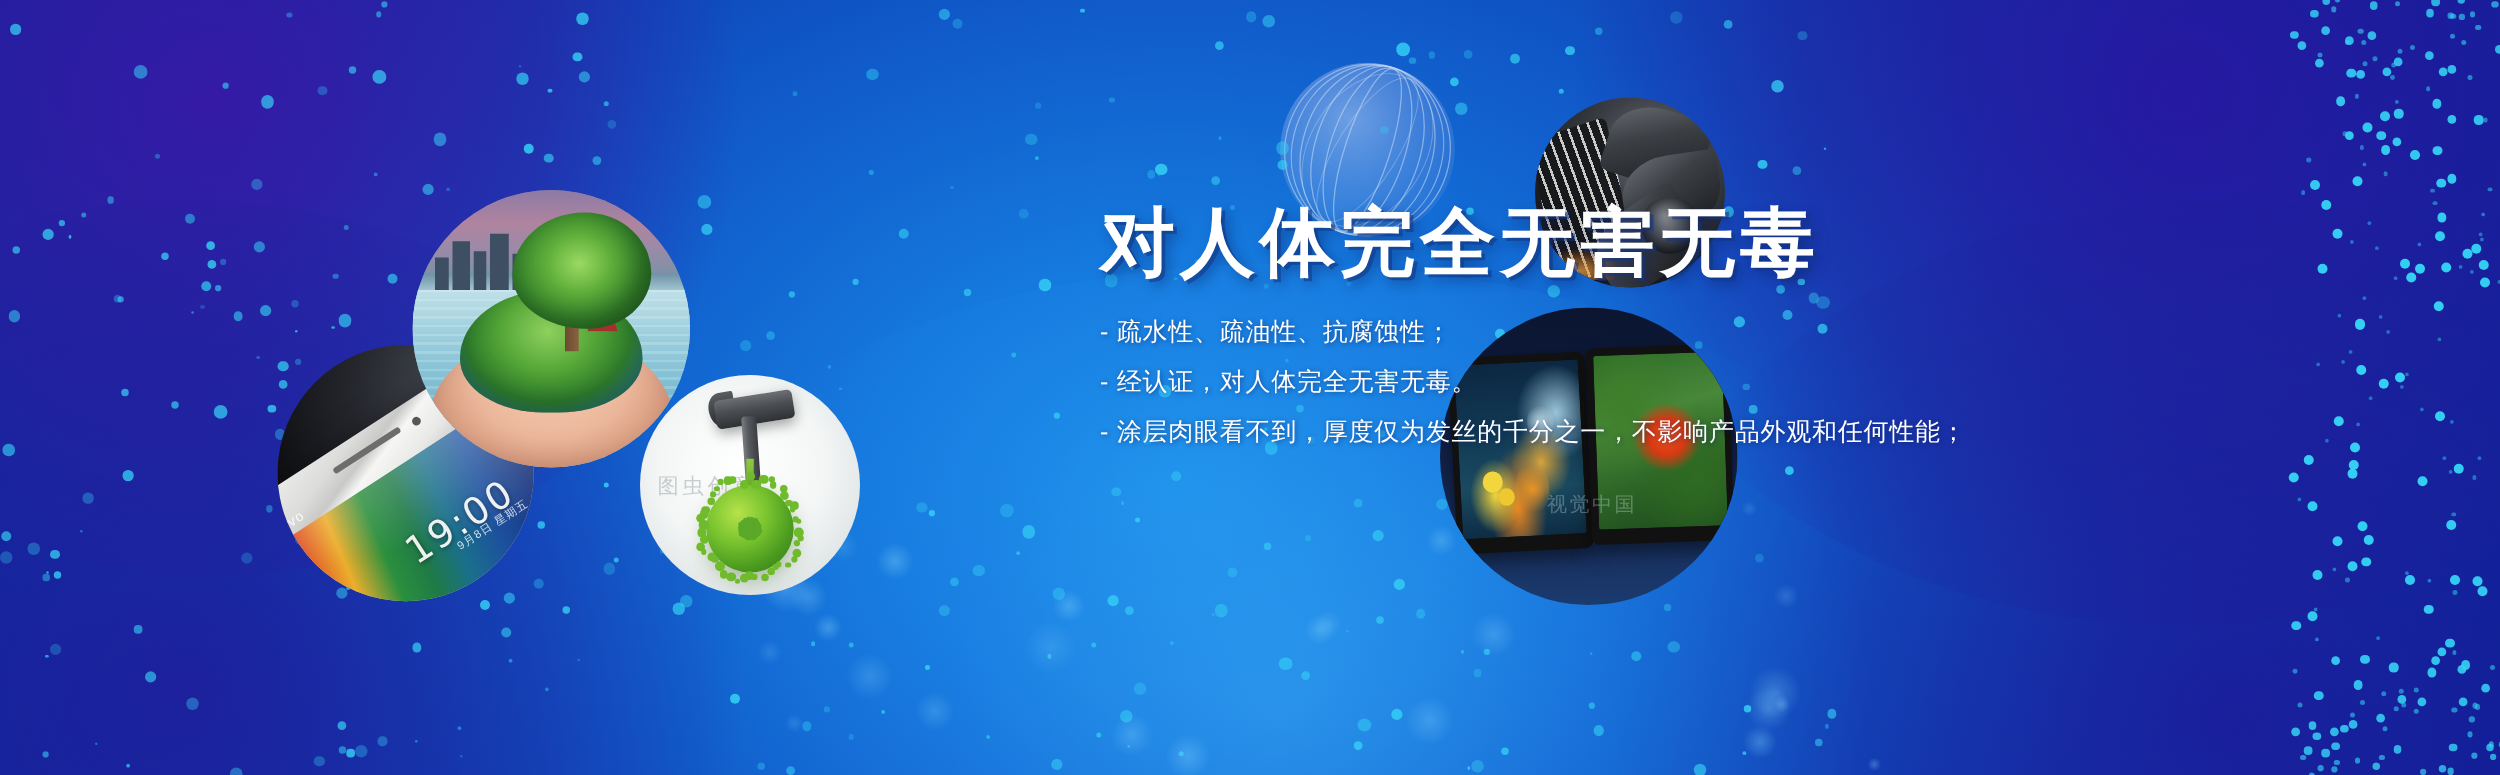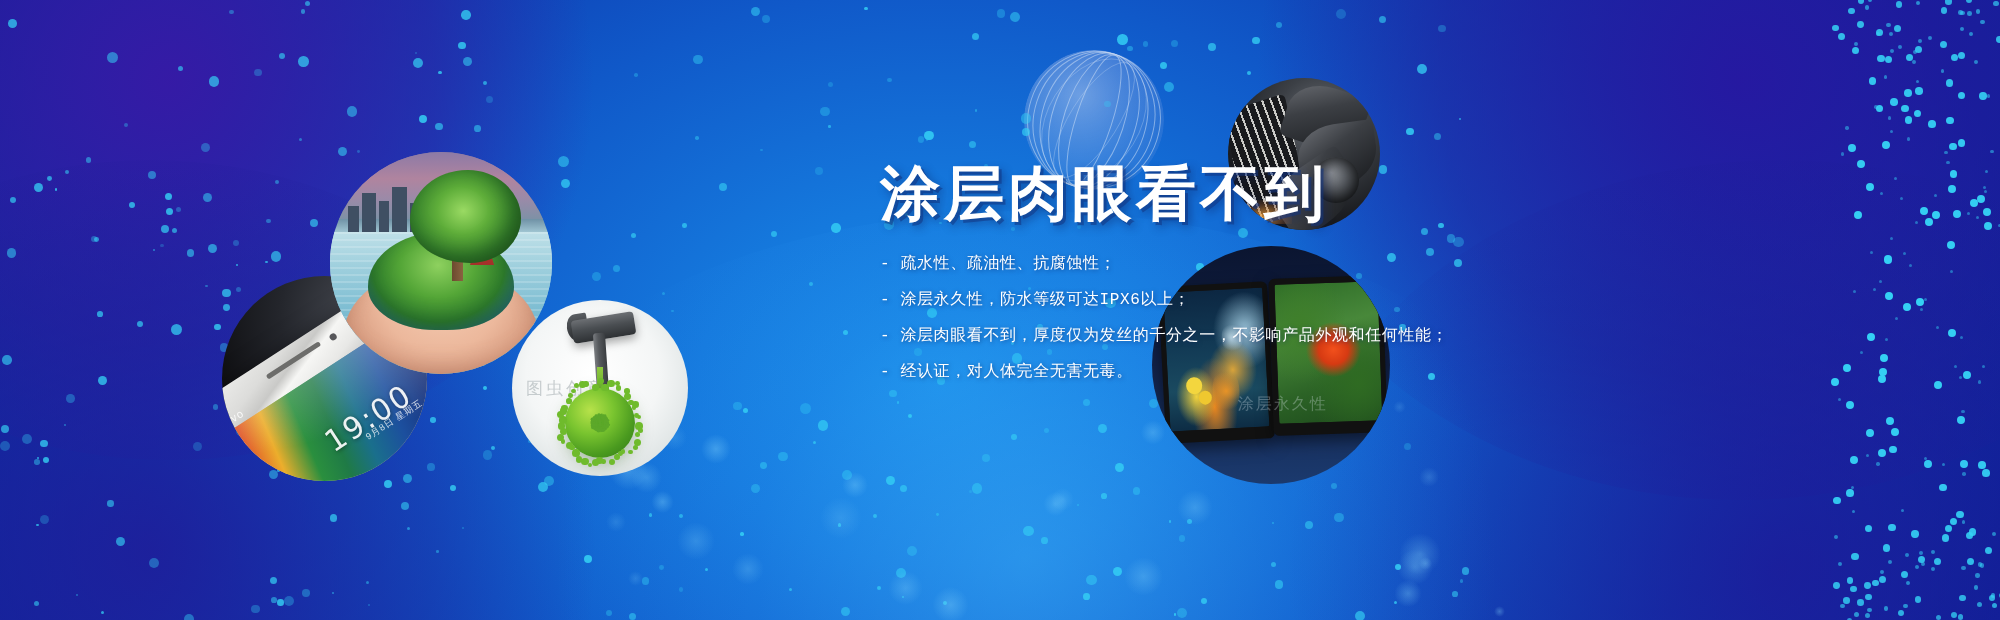--- a/index.html
+++ b/index.html
@@ -315,28 +315,27 @@
   .subtitle {
     margin-top: 17px;
     font-size: 21px;
     color: #ffffff;
     letter-spacing: 1px;
     white-space: nowrap;
     text-shadow: 1px 2px 5px rgba(10,35,100,.55);
   }
   .bullets { margin-top: 30px; }
   .bullet {
-    font-size: 16px;
+    font-size: 20px;
     color: #ffffff;
     letter-spacing: .6px;
     line-height: 1;
     margin-bottom: 20px;
     white-space: nowrap;
     text-shadow: 1px 1px 4px rgba(8,30,95,.6);
-    font-family: Liberation Mono, monospace;
   }
 </style>
 </head>
 <body>
 
 <div id="banner">
 
   <div class="corner-tl"></div>
   <div class="corner-tr"></div>
   <div class="corner-bl"></div>
@@ -1106,39 +1105,38 @@
             <i style="left:44%; top:56%; width:28%; height:34%; background:radial-gradient(circle,#e79327 0%,rgba(231,147,39,0) 70%);"></i>
             <i style="left:56%; top:24%; width:22%; height:22%; background:radial-gradient(circle,#b9d3e0 0%,rgba(185,211,224,0) 70%);"></i>
           </div>
         </div>
       </div>
       <div class="tab tab-b">
         <div class="tab-scr">
           <div class="rose"></div>
         </div>
       </div>
-      <div class="display-watermark">涂层永久性</div>
+      <div class="display-watermark">视觉中国</div>
       <div class="droplets" id="dropsBox">
           <div style="width: 5.2px; height: 4.8px; left: 39.5%; top: 74.7%;"></div>
           <div style="width: 9.3px; height: 8.5px; left: 47.7%; top: 84.4%;"></div>
           <div style="width: 9.3px; height: 8.5px; left: 45.3%; top: 11.1%;"></div>
           <div style="width: 5.9px; height: 5.5px; left: 28.8%; top: 10.3%;"></div>
           <div style="width: 11.6px; height: 10.7px; left: 53.6%; top: 35.7%;"></div>
           <div style="width: 3.8px; height: 3.5px; left: 60.3%; top: 56.2%;"></div>
           <div style="width: 10.6px; height: 9.8px; left: 18.5%; top: 33.2%;"></div>
           <div style="width: 11.9px; height: 11px; left: 51.6%; top: 13%;"></div>
           <div style="width: 6.5px; height: 6px; left: 2.8%; top: 51.5%;"></div>
           <div style="width: 8.2px; height: 7.5px; left: 83.2%; top: 74%;"></div>
         </div>
     </div>
   </div>
 
   <div class="text-block">
-    <div class="headline">涂层肉眼看不到</div>
+    <div class="headline">对人体完全无害无毒</div>
     <div class="bullets">
       <div class="bullet">- 疏水性、疏油性、抗腐蚀性；</div>
-      <div class="bullet">- 涂层永久性，防水等级可达IPX6以上；</div>
+      <div class="bullet">- 经认证，对人体完全无害无毒。</div>
       <div class="bullet">- 涂层肉眼看不到，厚度仅为发丝的千分之一，不影响产品外观和任何性能；</div>
-      <div class="bullet">- 经认证，对人体完全无害无毒。</div>
     </div>
   </div>
 
 </div>
 
 </body></html>

